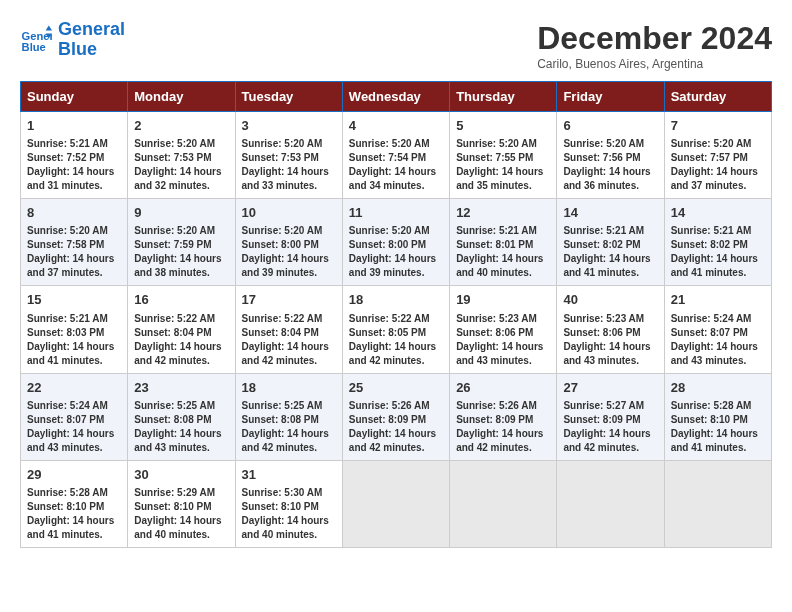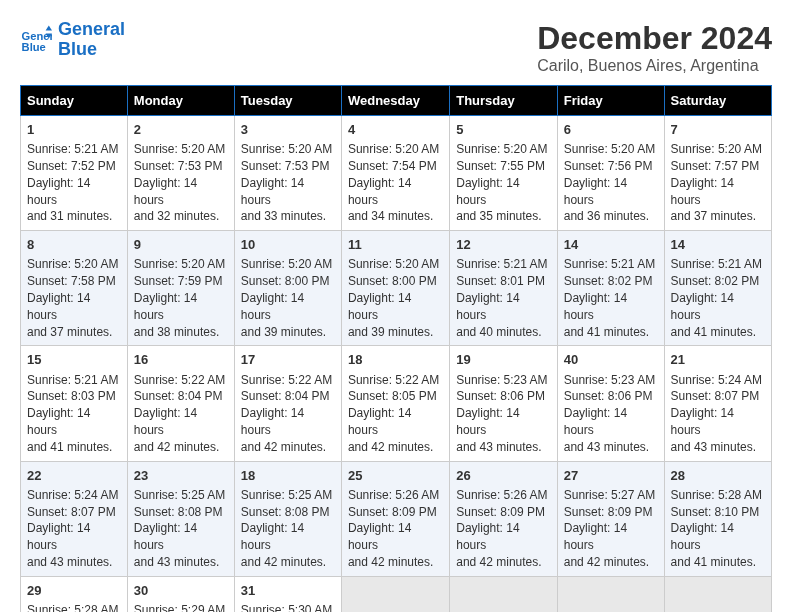--- a/index.html
+++ b/index.html
@@ -36,30 +36,30 @@
     }
     .title-area {
       text-align: left;
     }
     .main-title {
       font-size: 32px;
       font-weight: bold;
       color: #333;
     }
     .subtitle {
-      font-size: 16px;
+      font-size: 12px;
       color: #555;
     }
     table {
       width: 100%;
       border-collapse: collapse;
       font-size: 11px;
     }
     thead tr {
-      background-color: #000000;
+      background-color: #7f1d1d;
       color: white;
     }
     thead th {
       padding: 7px 6px;
       text-align: left;
       font-size: 13px;
       font-weight: bold;
       border: 1px solid #1a6fc4;
     }
     tbody tr {
@@ -78,22 +78,23 @@
       color: #333;
       line-height: 1.4;
     }
     .day-num {
       font-size: 13px;
       font-weight: bold;
       display: block;
       margin-bottom: 2px;
     }
     .day-info {
-      font-size: 12px;
+      font-size: 10px;
       color: #333;
+      font-weight: bold;
     }
     .empty-cell {
       background-color: #e8e8e8 !important;
     }
   </style>
 </head>
 <body>
 
 <div class="header-area">
   <div class="logo">

